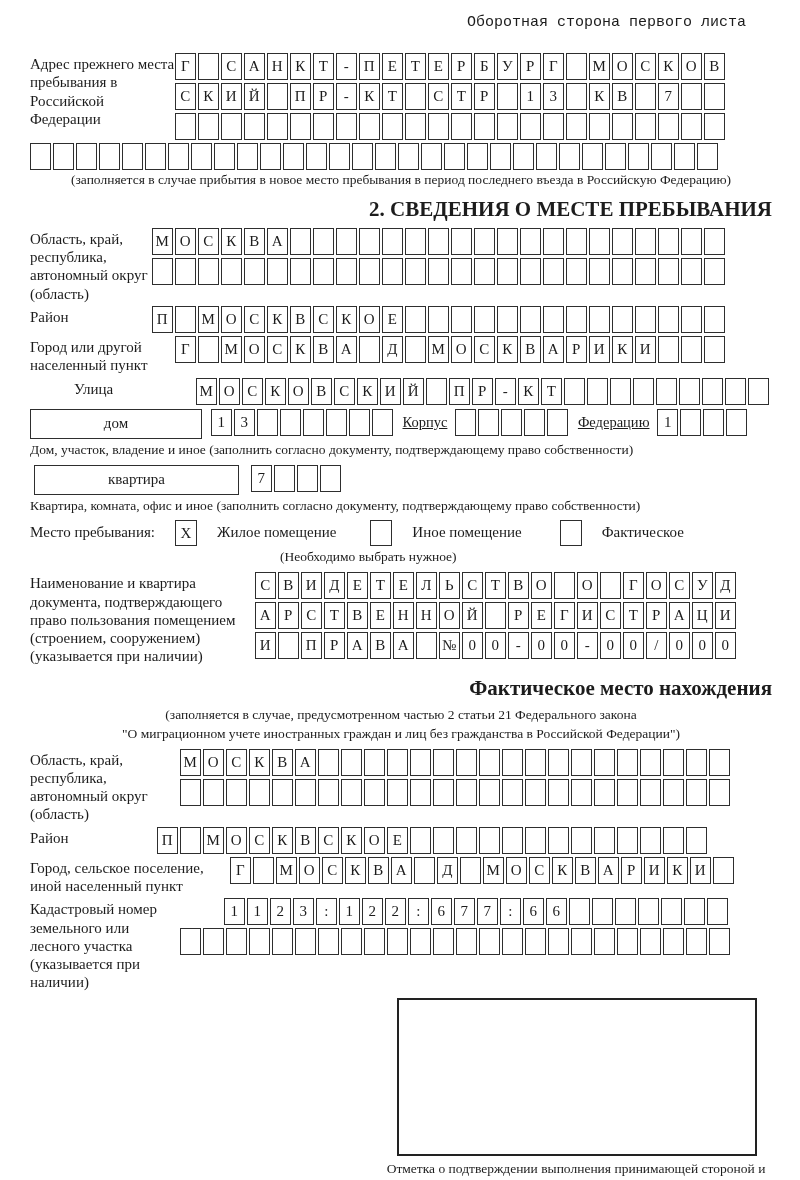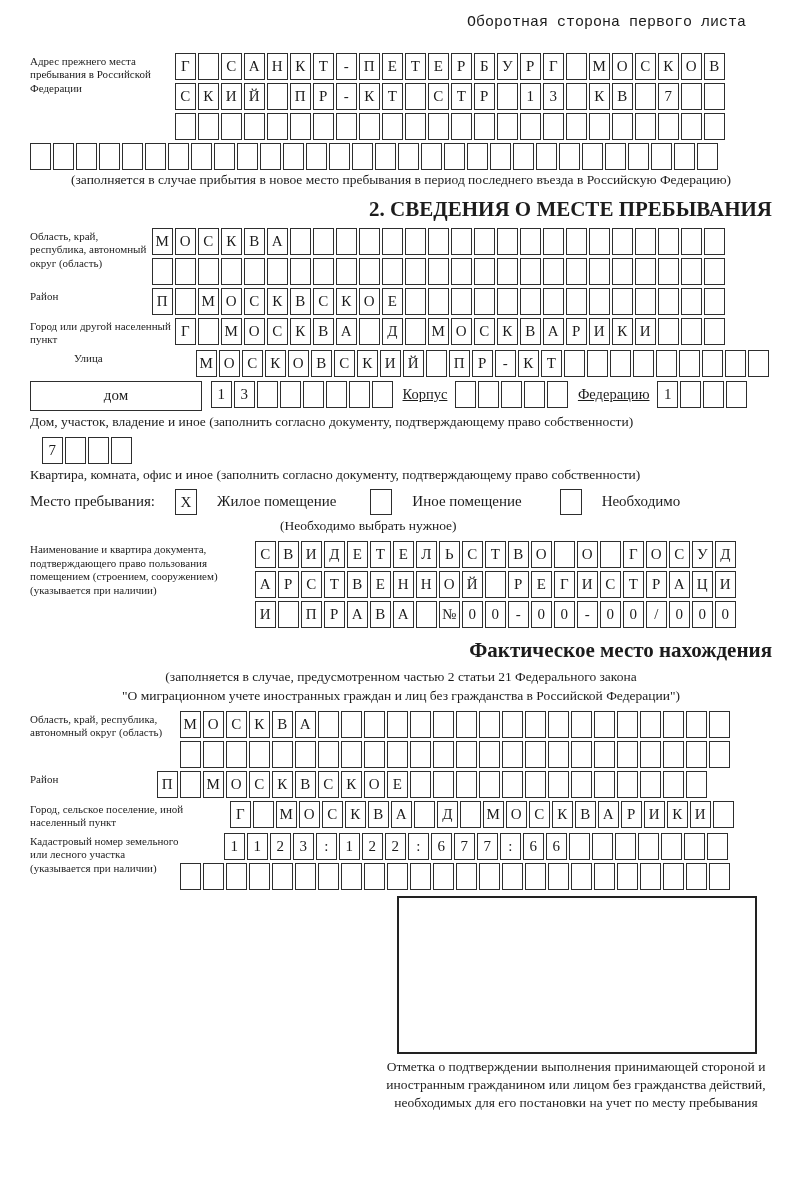--- a/index.html
+++ b/index.html
@@ -7,21 +7,21 @@
   body {
     width:800px; height:1180px;
     padding:14px 28px 10px 30px;
     font-family:"Liberation Serif", serif;
     color:#1c1c1c;
     overflow:hidden;
   }
   .corner-note { text-align:right; font-size:15px; padding-right:26px; margin-bottom:22px;font-family:Liberation Mono, monospace; }
 
   .row { display:flex; align-items:flex-start; margin-bottom:3px; }
-  .row-label { font-size:11px; line-height:1.22; padding-top:2px; flex:0 0 auto; }
+  .row-label { font-size:15px; line-height:1.22; padding-top:2px; flex:0 0 auto; }
   .cells { display:flex; gap:2.5px; flex:0 0 auto; }
   .cells-stack { display:flex; flex-direction:column; gap:3px; }
   .cell {
     width:20.5px; height:27px; flex:0 0 auto;
     border:1.6px solid #2e2e2e;
     display:flex; align-items:center; justify-content:center;
     font-size:15px;
   }
   .caption { font-size:13.5px; line-height:1.25; margin:2px 0 6px 0; }
   .caption.center { text-align:center; }
@@ -340,37 +340,38 @@
   <div class="cells">
       <span class="cell">1</span>
       <span class="cell"></span>
       <span class="cell"></span>
       <span class="cell"></span>
     </div>
 </div>
 <div class="caption">Дом, участок, владение и иное (заполнить согласно документу, подтверждающему право собственности)</div>
 
 <div class="row">
+  <div class="wide-box" style="width:205px; margin-left:4px;">квартира</div>
   <div class="cells" style="margin-left:12px;">
       <span class="cell">7</span>
       <span class="cell"></span>
       <span class="cell"></span>
       <span class="cell"></span>
     </div>
 </div>
 <div class="caption">Квартира, комната, офис и иное (заполнить согласно документу, подтверждающему право собственности)</div>
 
 <div class="row" style="gap:20px;">
   <div class="chk-label">Место пребывания:</div>
   <div class="checkbox">X</div>
   <div class="chk-label">Жилое помещение</div>
   <div class="checkbox" style="margin-left:14px;"></div>
   <div class="chk-label">Иное помещение</div>
   <div class="checkbox" style="margin-left:18px;"></div>
-  <div class="chk-label">Необходимо</div>
+  <div class="chk-label">Фактическое</div>
 </div>
 <div class="caption" style="margin-left:250px;">(Необходимо выбрать нужное)</div>
 
 <div class="row">
   <div class="row-label" style="width:225px;">Наименование и квартира документа, подтверждающего право пользования помещением (строением, сооружением) (указывается при наличии)</div>
   <div class="cells-stack">
     <div class="cells">
         <span class="cell">С</span>
         <span class="cell">В</span>
         <span class="cell">И</span>

